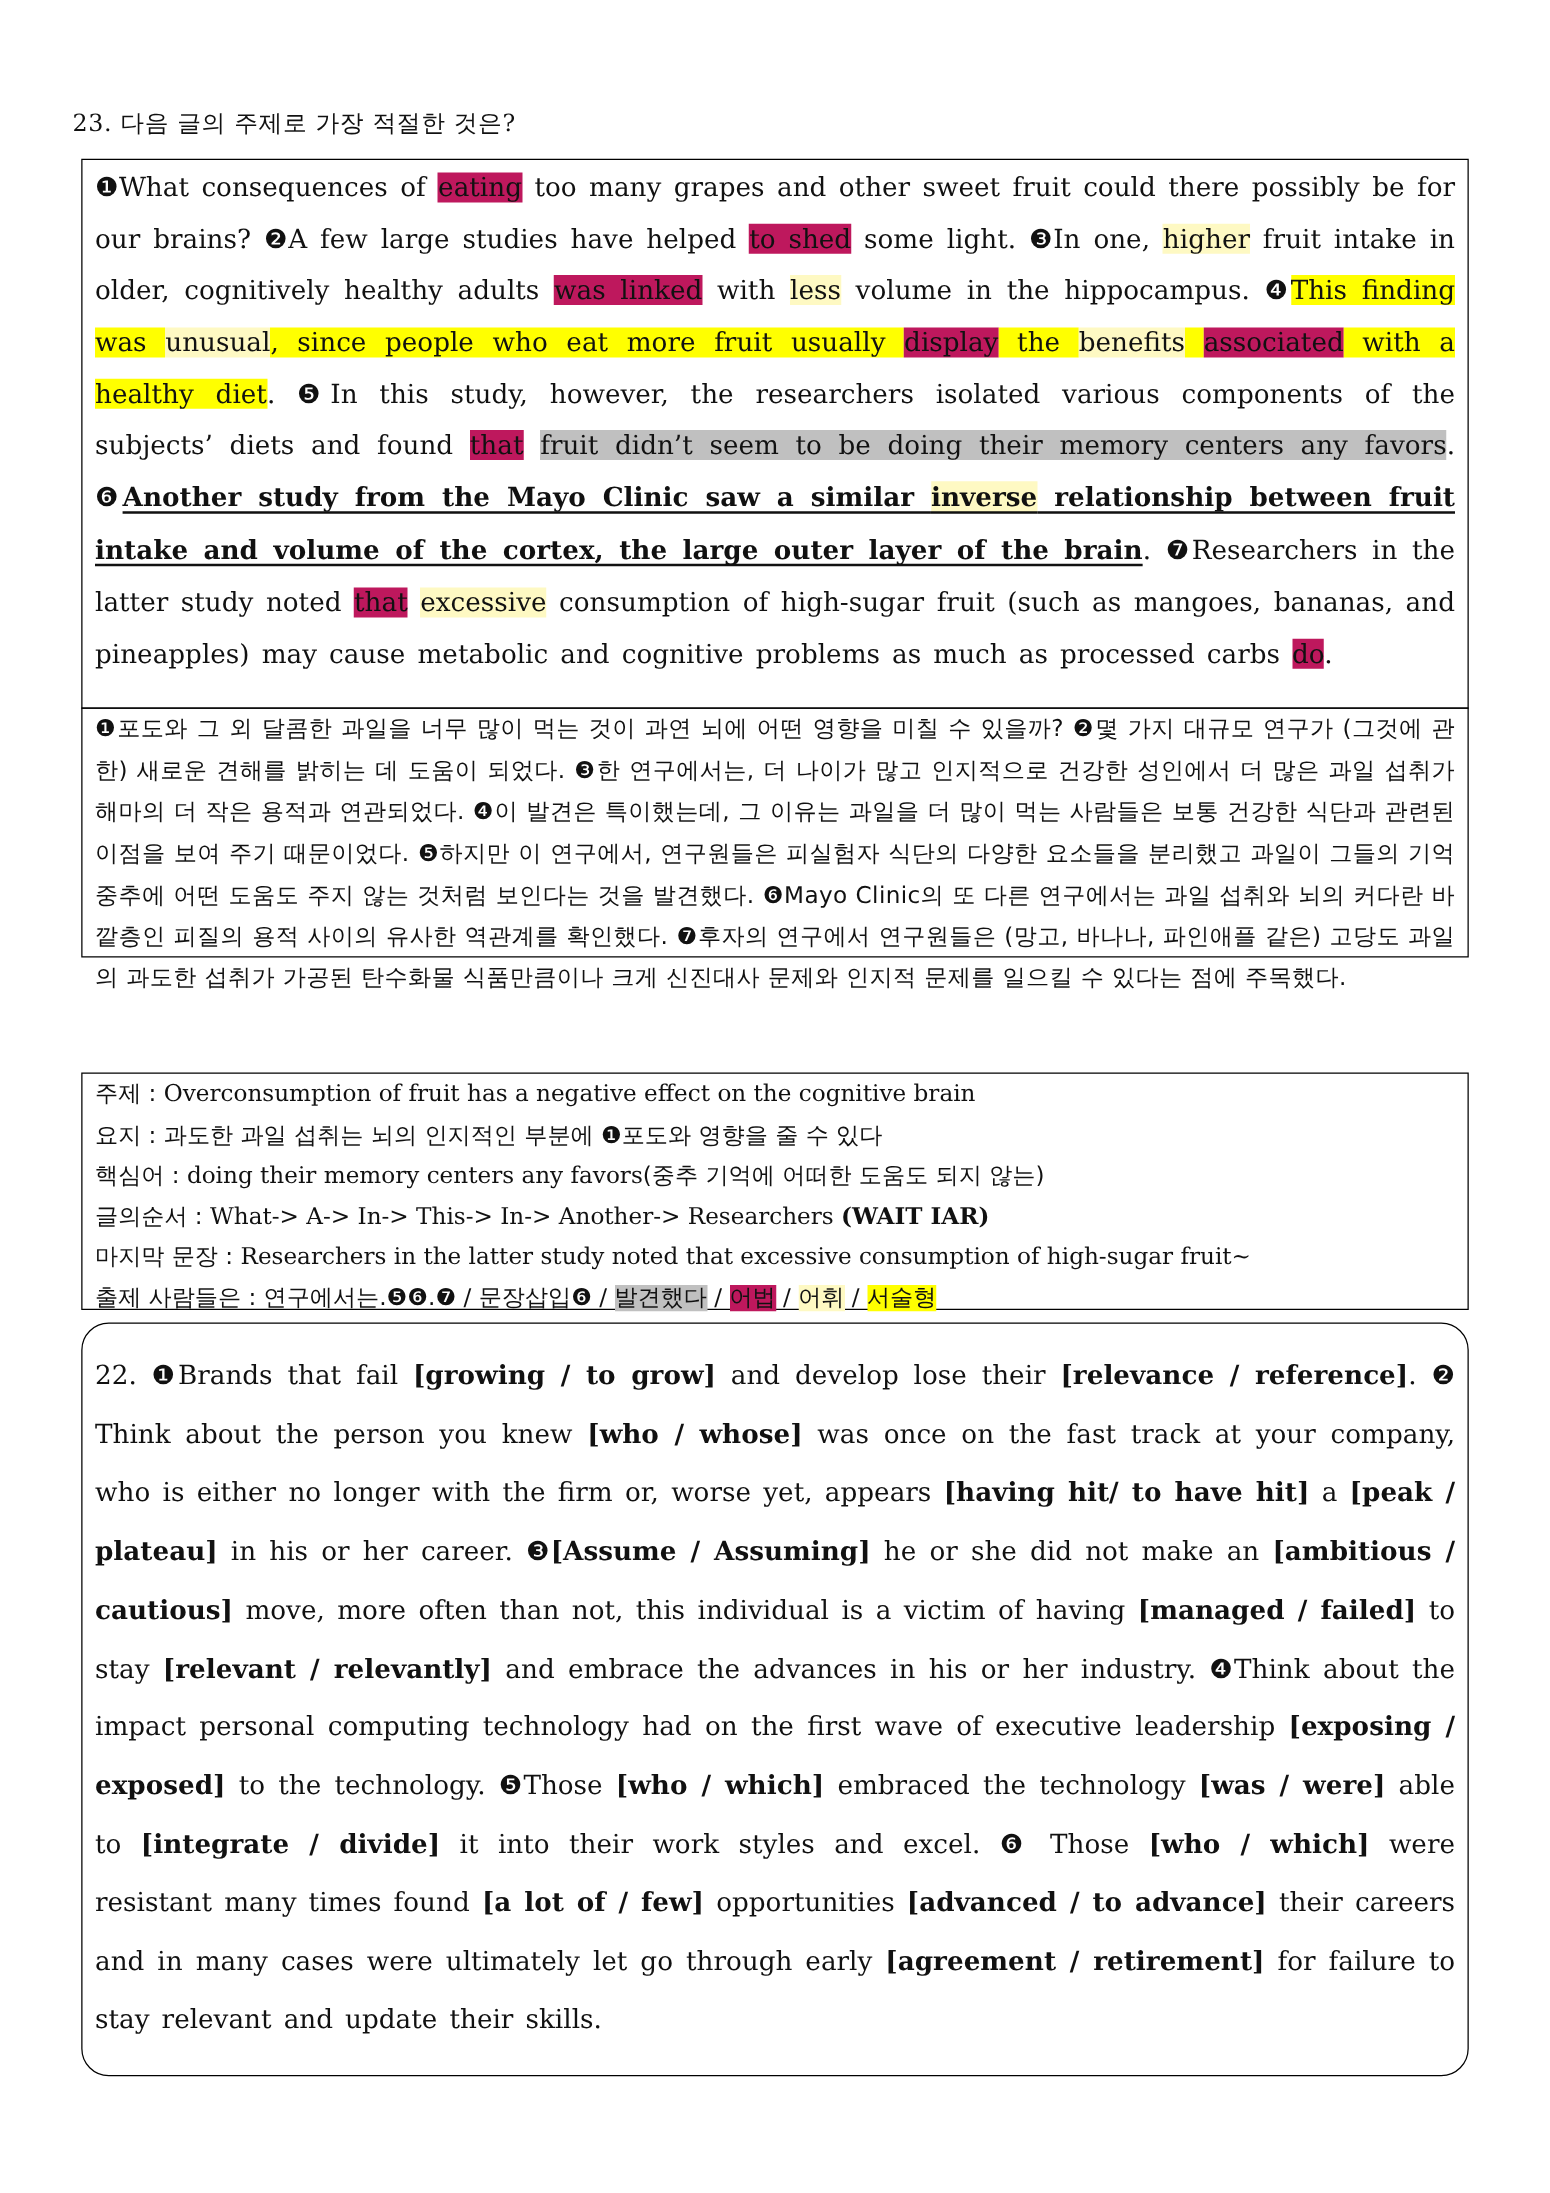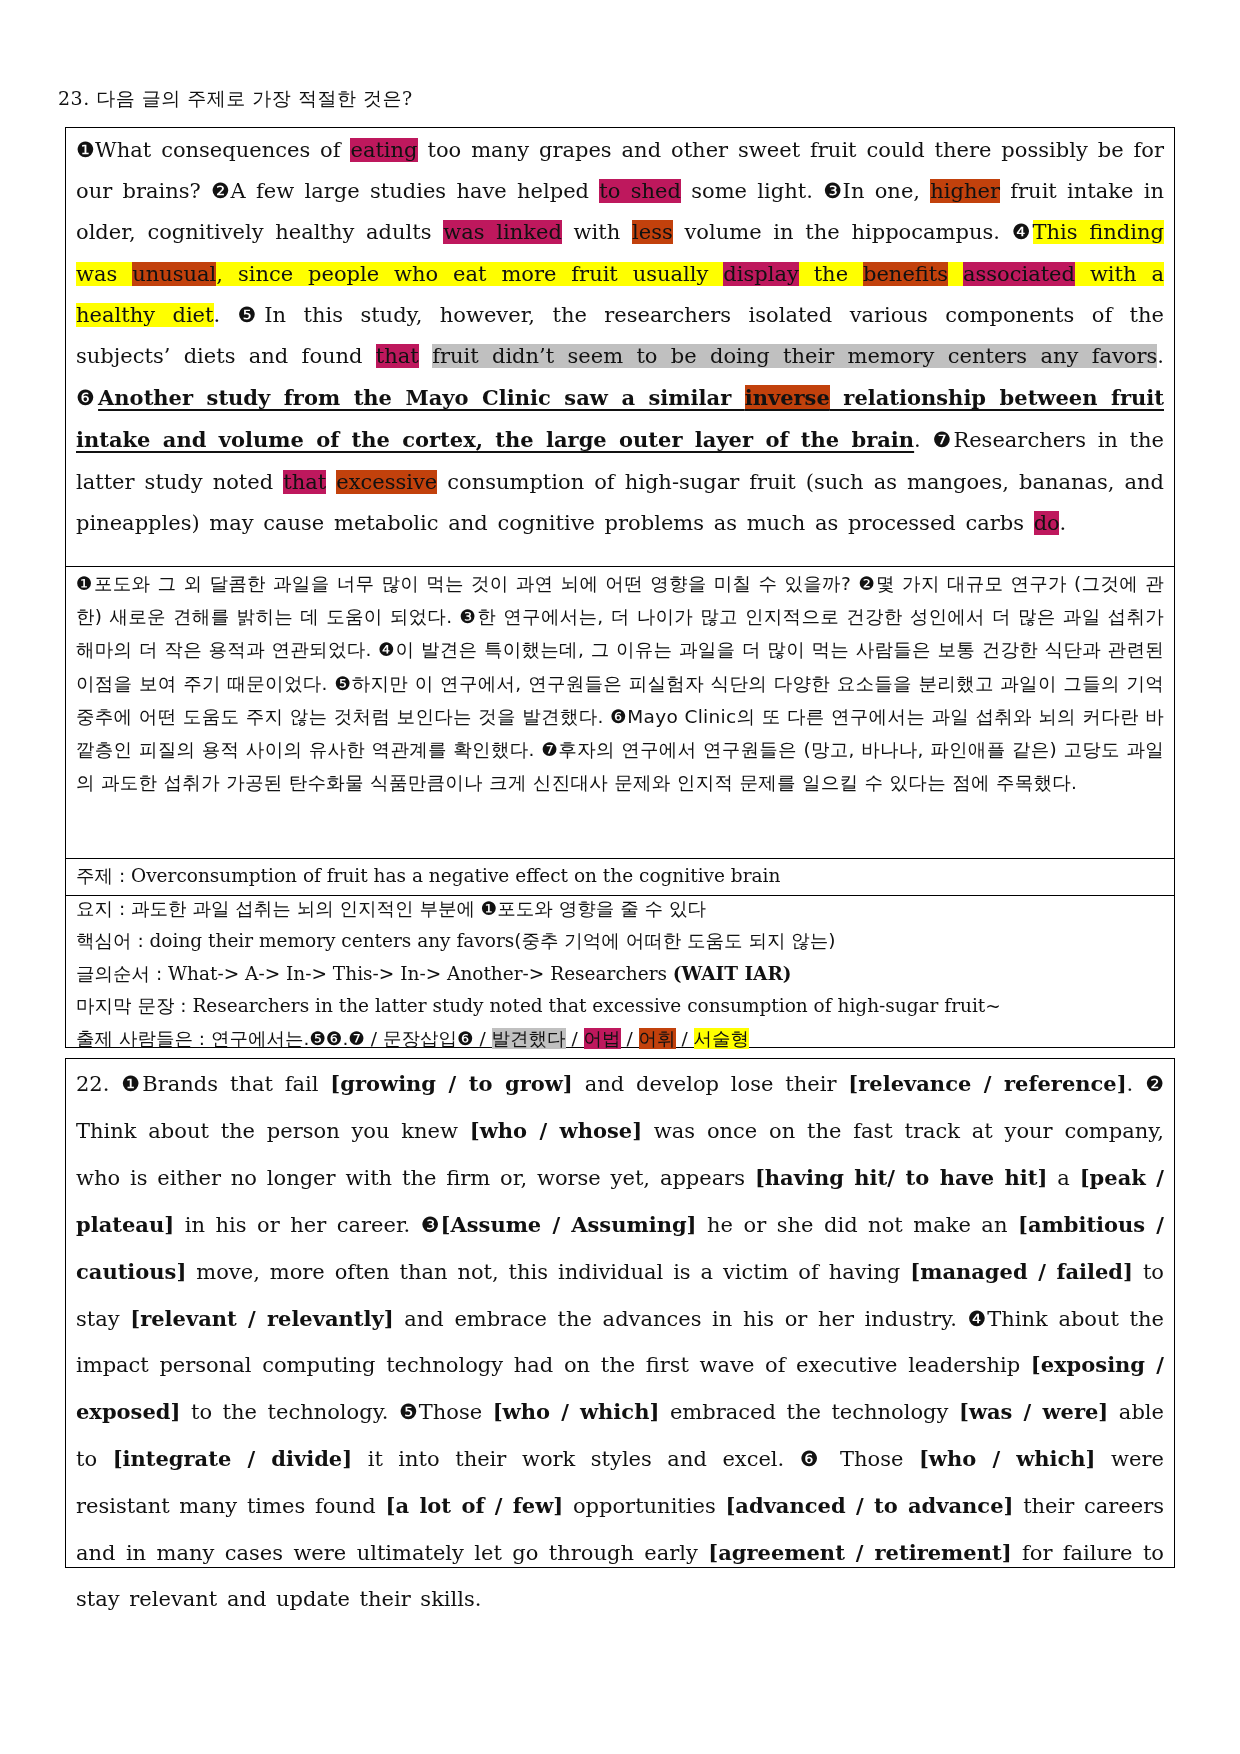--- a/index.html
+++ b/index.html
@@ -16,44 +16,45 @@
     border: 1px solid #000; box-sizing: border-box;
   }
   .passage {
     top: 127px; height: 440px;
     padding: 2px 10px 0 10px;
     font-size: 21px; line-height: 41.2px;
     text-align: justify; text-align-last: left;
     word-spacing: 3px;
   }
   .translation {
-    top: 566px; height: 330px;
+    top: 566px; height: 200px;
     padding: 0 10px;
     font-family: "DejaVu Sans", "Liberation Sans", sans-serif;
     font-size: 18.5px; line-height: 33.2px;
     text-align: justify; text-align-last: left;
     letter-spacing: 0.3px;
   }
   .notes {
     top: 858px; height: 190px;
     padding: 1px 10px;
     font-size: 18.5px; line-height: 32.5px;
   }
   .notes .row { white-space: nowrap; }
   .notes .lbl { font-family: "DejaVu Sans", "Liberation Sans", sans-serif; }
   .notes .kor { font-family: "DejaVu Sans", "Liberation Sans", sans-serif; }
   .q22 {
-    top: 1058px; height: 510px;
-    padding: 2px 10px 0 10px;
+    top: 1058px; height: 603px;
+    padding: 18px 10px 0 10px;
     font-size: 21px; line-height: 45.9px;
     text-align: justify; text-align-last: left;
     word-spacing: 3px;
+    border-radius: 22px;
   }
   .hl-green { background: #be185d; }
-  .hl-cyan { background: #c2410c; }
+  .hl-cyan { background: #fef9c3; }
   .hl-yellow { background: #ffff00; }
   .hl-gray { background: #c0c0c0; }
   .ul { text-decoration: underline; text-underline-offset: 4px; }
   .b { font-weight: bold; }
 </style>
 </head>
 <body>
 
 <div class="q-title">23. 다음 글의 주제로 가장 적절한 것은?</div>
 

